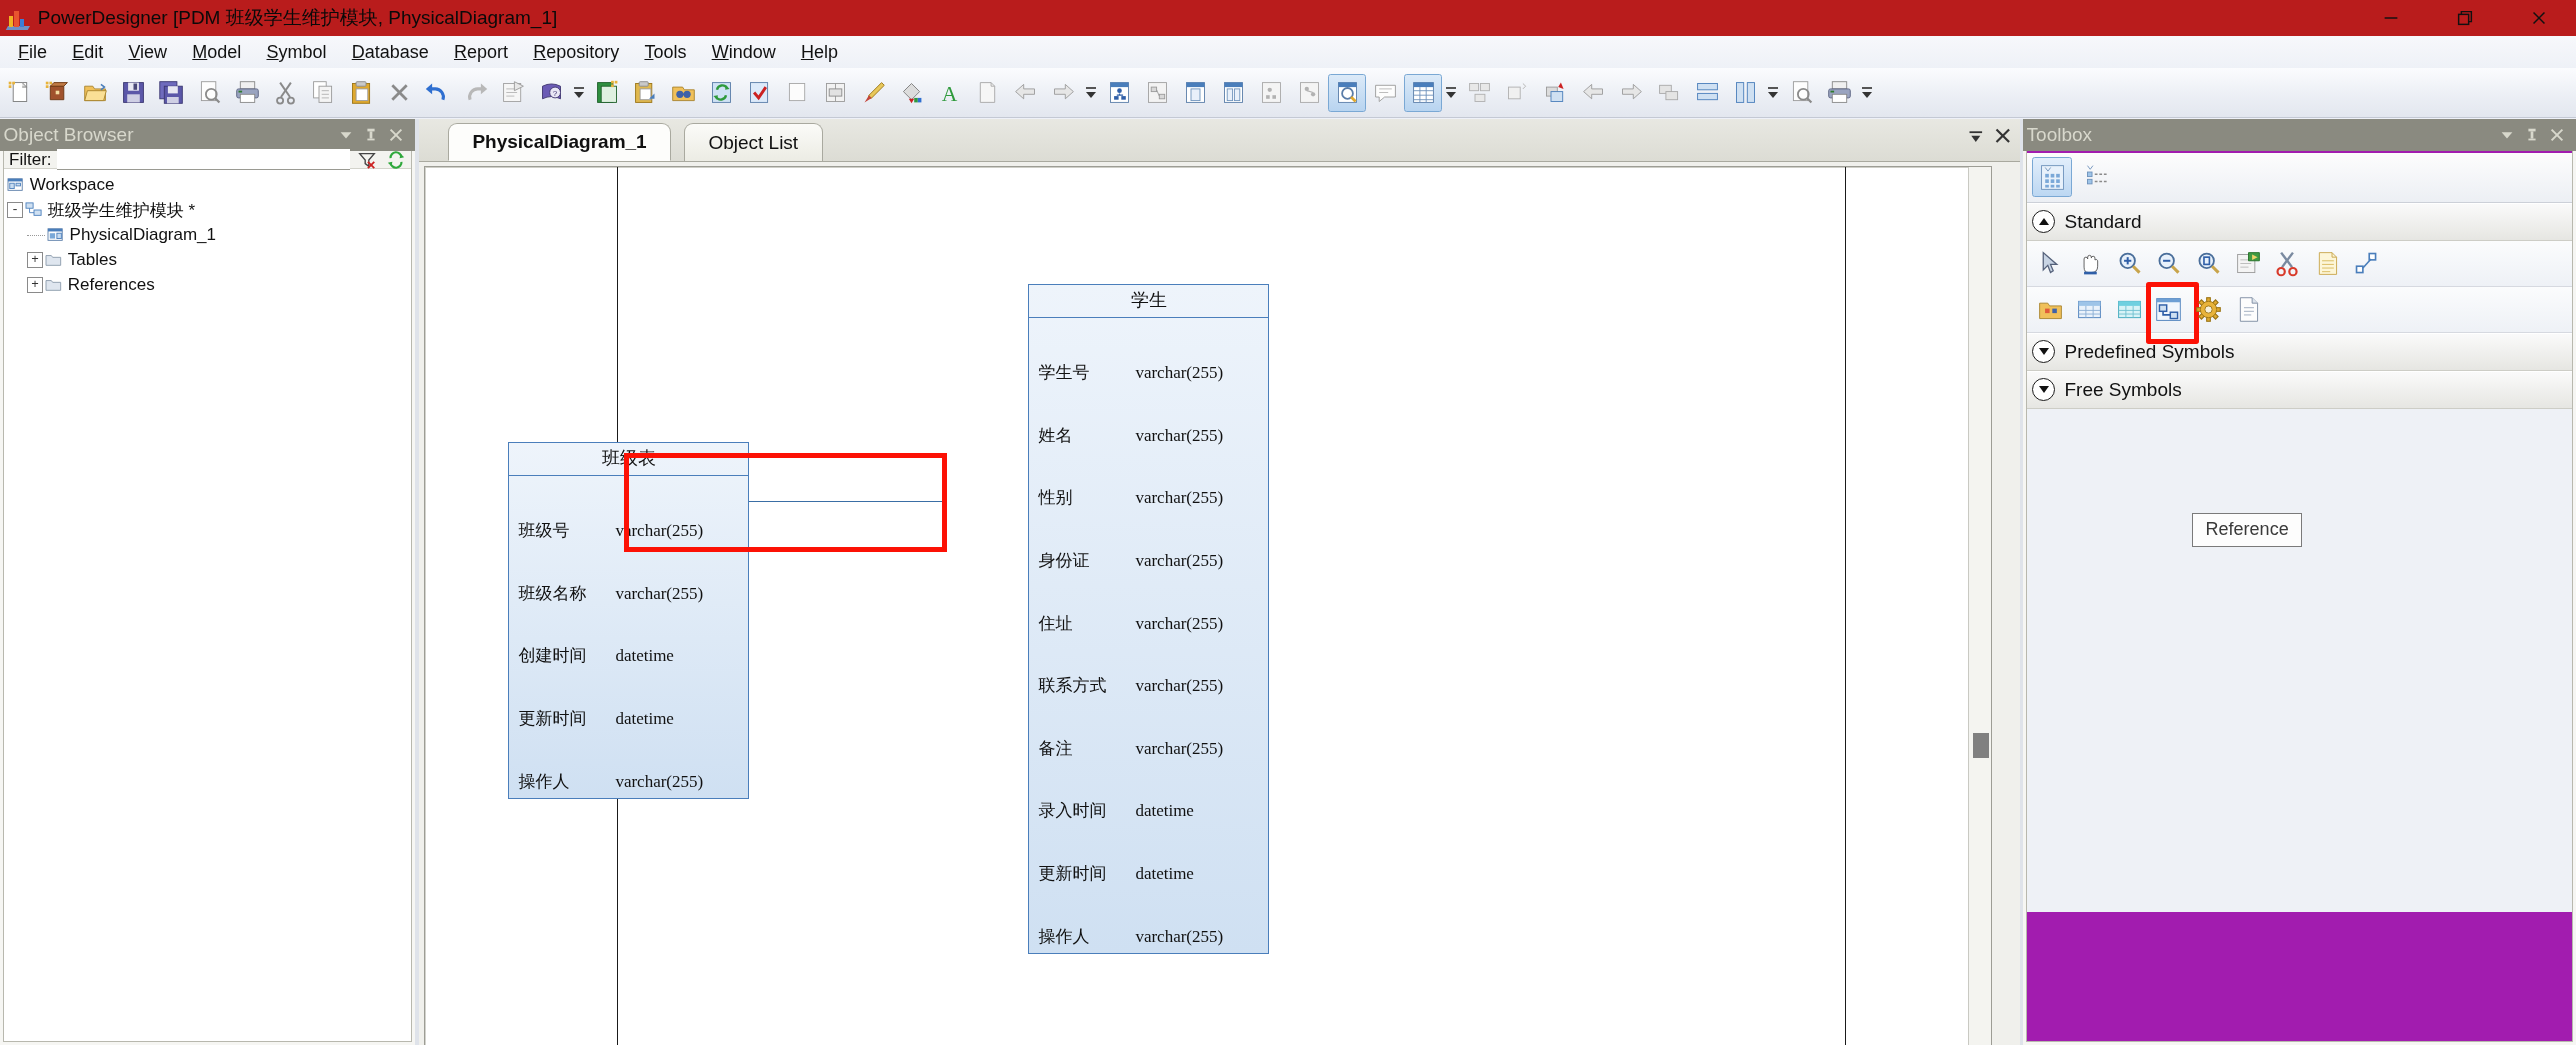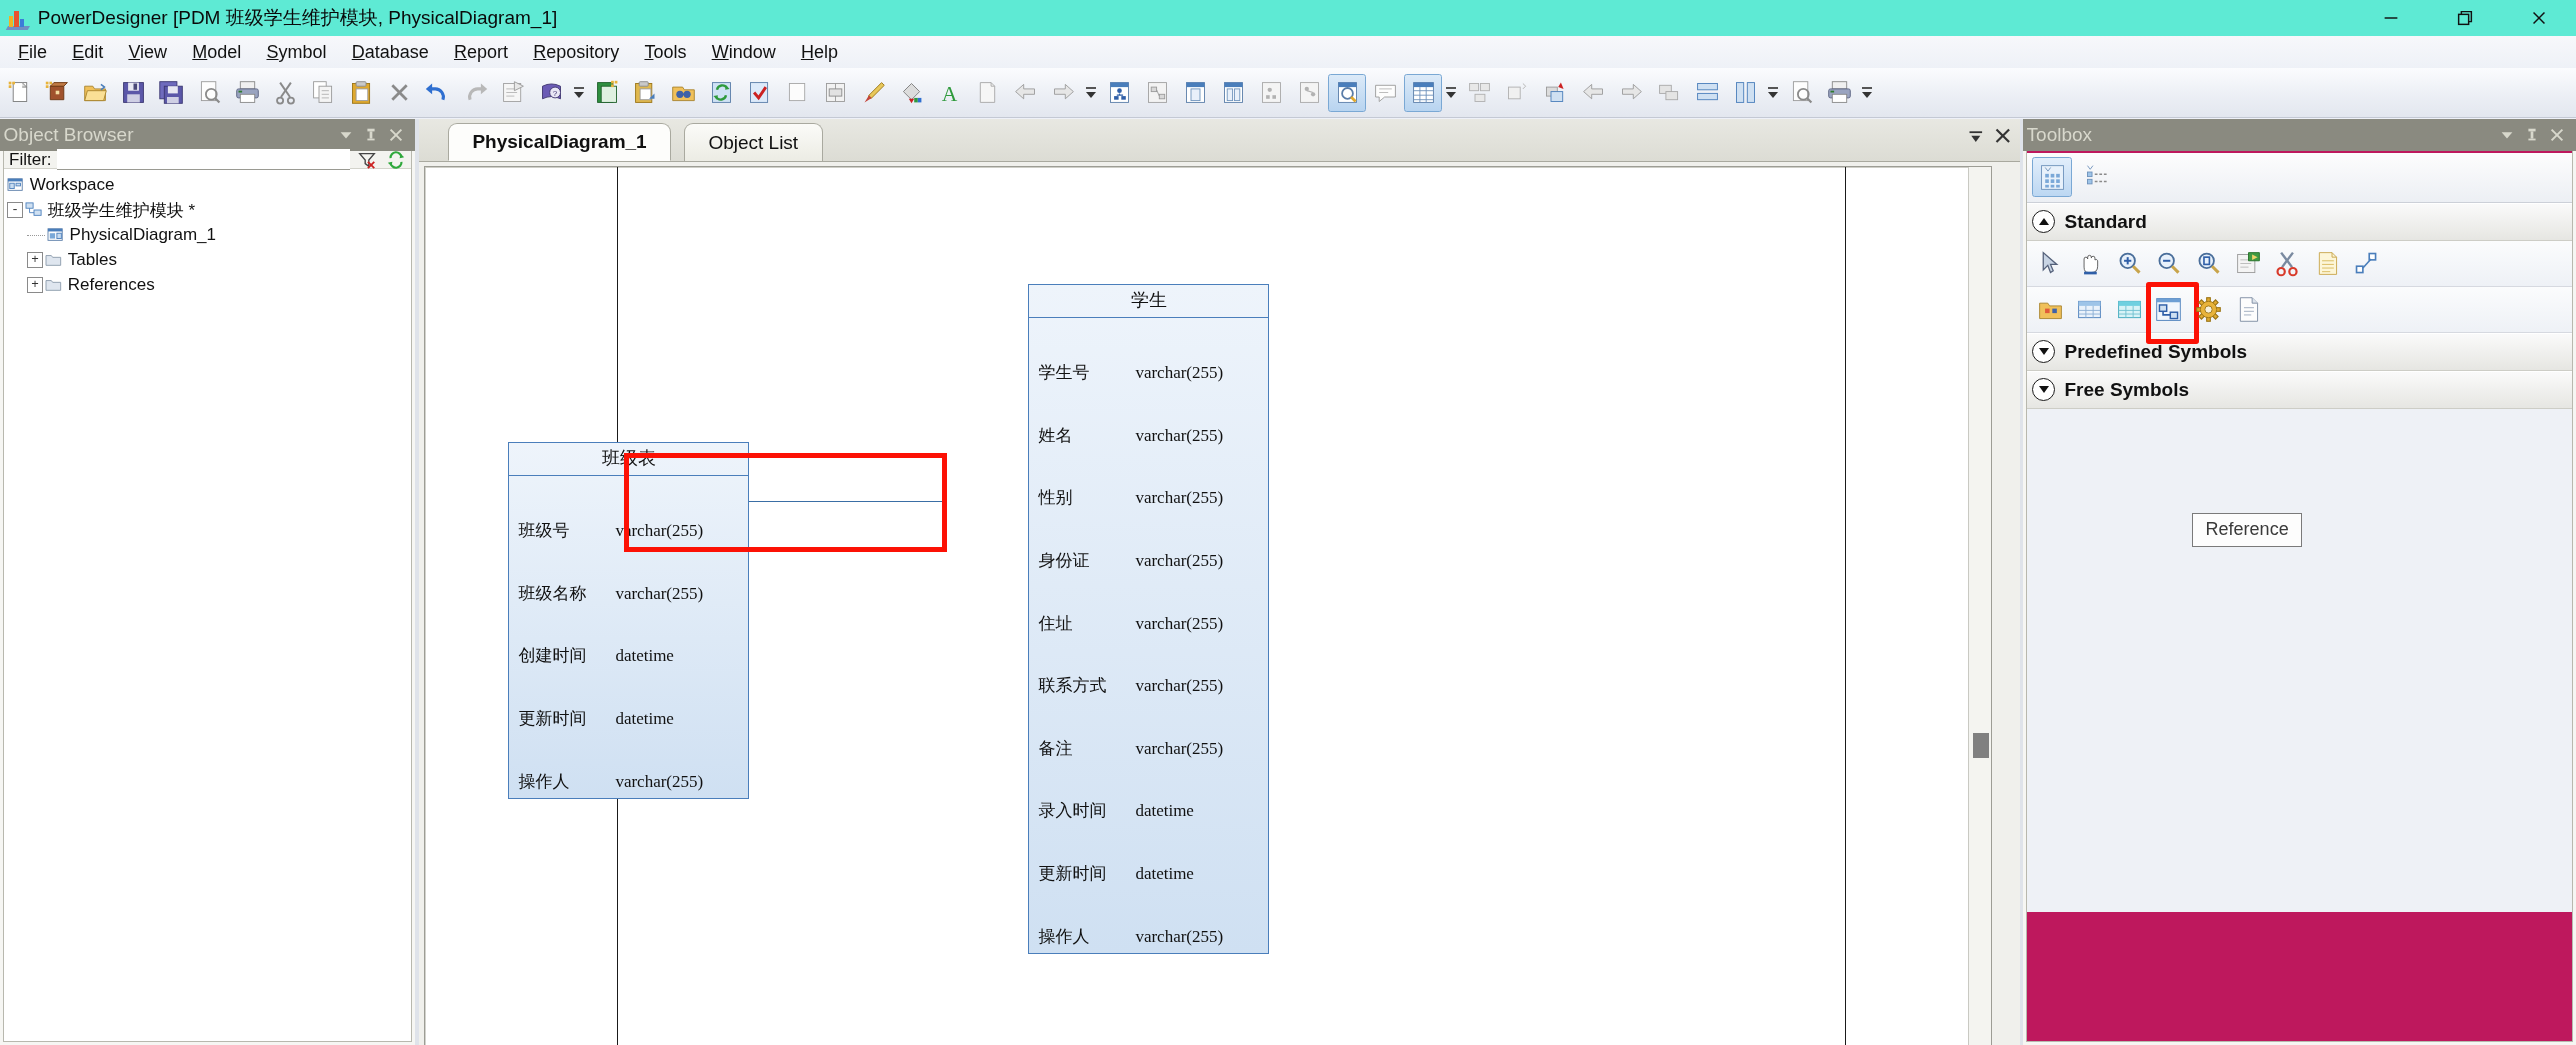--- a/index.html
+++ b/index.html
@@ -7,21 +7,21 @@
     width: 2576px; height: 1046px;
     overflow: hidden;
     font-family: "Liberation Sans", sans-serif;
     background: #eef1f8;
   }
   #app { position: relative; width: 2576px; height: 1046px; }
 
   
   .titlebar {
     position: absolute; left: 0; top: 0; width: 2576px; height: 36px;
-    background: #5eead4;
+    background: #b91c1c;
     display: flex; align-items: center;
   }
   .title-icon {
     width: 23.4px; height: 23.4px; margin-left: 7.2px; margin-right: 7.2px;
     position: relative; flex: none;
   }
   .title-icon .b1 { position:absolute; left:1.8px; bottom:2.7px; width:4.5px; height:10.8px; background:#f0b323; }
   .title-icon .b2 { position:absolute; left:7.2px; bottom:2.7px; width:4.5px; height:16px; background:#e8542f; }
   .title-icon .b3 { position:absolute; left:12.6px; bottom:2.7px; width:4.5px; height:8px; background:#3b7dd8; }
   .title-icon .base { position:absolute; left:0px; bottom:0px; width:21.6px; height:3.6px;
@@ -178,22 +178,22 @@
     border-top: 10px solid transparent; border-bottom: 10px solid transparent;
     border-right: 20px solid #2f6fa8;
   }
 
   
   .rightpanel {
     position: absolute; left: 2023px; top: 0; width: 553px; height: 927px;
     background: #f6f6f3; display: flex; flex-direction: column;
   }
   .tbox-body {
-    flex: 1; background: #be185d; border: 1.8px solid #b8b8ae; border-top:none;
-    margin: 0 2.7px 3.6px 2.7px; padding-top: 1.8px; font-weight: bold;
+    flex: 1; background: #a21caf; border: 1.8px solid #b8b8ae; border-top:none;
+    margin: 0 2.7px 3.6px 2.7px; padding-top: 1.8px;
   }
   .tb-toprow {
     height: 50px; display: flex; align-items: center; gap: 5.4px; padding: 1.8px 5.4px;
     background: linear-gradient(to bottom,#fdfdfd,#eceff4);
     border-bottom: 0.9px solid #ccd0d8;
   }
   .tb-toggle {
     width: 40px; height: 40px; display:flex; align-items:center; justify-content:center;
   }
   .tb-toggle.sel {

